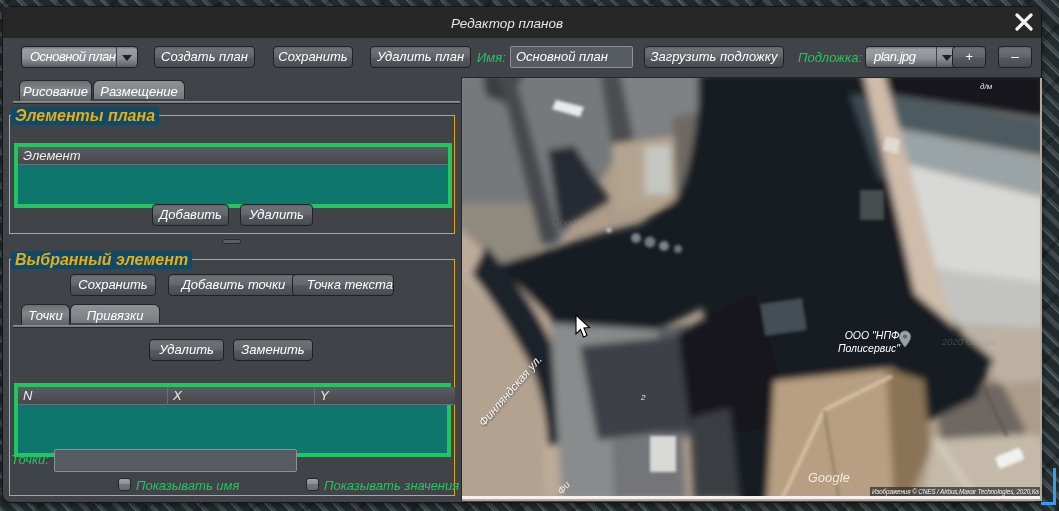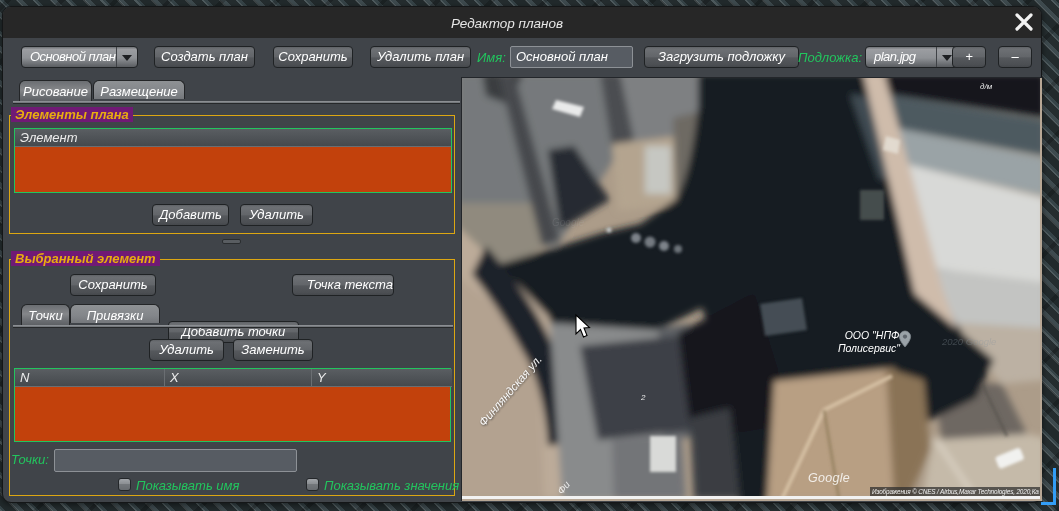--- a/index.html
+++ b/index.html
@@ -26,23 +26,23 @@
 .combo .ar:after{content:"";position:absolute;left:5px;top:8px;border:5px solid transparent;border-top:6px solid #1d1f22;}
 .field{position:absolute;height:22px;background:#575c63;border:1px solid #8d9196;border-radius:2px;color:#fff;font-size:13px;line-height:20px;padding-left:5px;}
 .lab{position:absolute;color:#22c55e;font-size:13px;}
 
 .tab{position:absolute;height:21px;border:1px solid #232527;border-bottom:none;border-radius:6px 6px 0 0;color:#fff;font-size:13px;text-align:center;line-height:21px;}
 .tabsel{background:linear-gradient(#6b6e72 0%,#85878a 45%,#6d7074 75%,#5d6064 100%);}
 .tabun{background:linear-gradient(#8e9194 0%,#83868a 60%,#74777b 100%);}
 .tabline{position:absolute;background:#75797d;border-top:1px solid #8b8e92;border-bottom:1px solid #26282a;}
 
 .grp{position:absolute;border:1px solid #dda712;}
-.grptitle{position:absolute;color:#e9ad10;font-weight:bold;font-size:13px;background:#701a75;padding:0 4px;}
-
-.listw{position:absolute;background:#c2410c;border:1px solid #22c55e;}
+.grptitle{position:absolute;color:#e9ad10;font-weight:bold;font-size:16px;background:#0c4a6e;padding:0 4px;}
+
+.listw{position:absolute;background:#0f766e;border:4px solid #22c55e;margin-top:15px;}
 .lhead{position:absolute;left:0;top:0;width:100%;height:18px;background:linear-gradient(#5a5e62,#45494d);border-bottom:1px solid #6a6e72;color:#ececec;font-size:13px;line-height:17px;padding-left:5px;}
 .cb{position:absolute;width:13px;height:13px;border:1px solid #24272a;border-radius:3px;background:linear-gradient(#a2a5a9,#888c90 50%,#73777b 50%,#686c70);}
 .split{position:absolute;width:19px;height:5px;background:#595d61;border:1px solid #2a2d2f;border-radius:2px;}
 .map{position:absolute;left:458px;top:70px;width:580px;height:423px;background:#b7a795;overflow:hidden;border-left:1px solid #23262a;border-top:1px solid #23262a;box-sizing:content-box;}
 </style></head>
 <body>
 <div class="bgov"></div>
 <div class="win">
   <div class="tbar">
       <div class="tt">Редактор планов</div>
@@ -50,21 +50,21 @@
         <path d="M2 2 L16 16 M16 2 L2 16" stroke="#f2f2f2" stroke-width="3.2" stroke-linecap="round"></path>
       </svg>
   </div>
 
   <div class="combo" style="left:18px;top:39px;width:117px;padding-left:8px;">Основной план<span class="ar"></span></div>
   <div class="btn" style="left:151px;top:39px;width:101px;">Создать план</div>
   <div class="btn" style="left:270px;top:39px;width:80px;">Сохранить</div>
   <div class="btn" style="left:367px;top:39px;width:101px;">Удалить план</div>
   <div class="lab" style="left:474px;top:43px;">Имя:</div>
   <div class="field" style="left:507px;top:39px;width:123px;">Основной план</div>
-  <div class="btn" style="left:641px;top:39px;width:155px;">Загрузить подложку</div>
+  <div class="btn" style="left:641px;top:39px;width:140px;">Загрузить подложку</div>
   <div class="lab" style="left:795px;top:43px;">Подложка:</div>
   <div class="combo" style="left:862px;top:39px;width:93px;padding-left:8px;">plan.jpg<span class="ar"></span></div>
   <div class="btn" style="left:949px;top:39px;width:34px;">+</div>
   <div class="btn" style="left:995px;top:39px;width:34px;">–</div>
 
   <div class="tab tabsel" style="left:16px;top:73px;width:73px;">Рисование</div>
   <div class="tab tabun" style="left:90px;top:73px;width:92px;height:19px;">Размещение</div>
   <div class="tabline" style="left:10px;top:94px;width:447px;height:3px;"></div>
 
   <div class="grp" style="left:6px;top:108px;width:446px;height:119px;"></div>
@@ -72,21 +72,21 @@
   <div class="listw" style="left:11px;top:121px;width:438px;height:65px;">
       <div class="lhead">Элемент</div>
     </div>
   <div class="btn" style="left:149px;top:197px;width:77px;">Добавить</div>
   <div class="btn" style="left:237px;top:197px;width:73px;">Удалить</div>
   <div class="split" style="left:219px;top:232px;"></div>
 
   <div class="grp" style="left:6px;top:252px;width:446px;height:237px;"></div>
   <div class="grptitle" style="left:8px;top:244px;">Выбранный элемент</div>
   <div class="btn" style="left:67px;top:267px;width:86px;">Сохранить</div>
-  <div class="btn" style="left:165px;top:267px;width:131px;margin-top:47px;">Добавить точки</div>
+  <div class="btn" style="left:165px;top:267px;width:131px;">Добавить точки</div>
   <div class="btn" style="left:289px;top:267px;width:102px;text-align:right;">Точка текста</div>
   <div class="tab tabsel" style="left:18px;top:297px;width:49px;">Точки</div>
   <div class="tab tabun" style="left:67px;top:297px;width:90px;height:19px;">Привязки</div>
   <div class="tabline" style="left:10px;top:318px;width:440px;height:3px;"></div>
   <div class="btn" style="left:146px;top:332px;width:75px;">Удалить</div>
   <div class="btn" style="left:230px;top:332px;width:80px;">Заменить</div>
   <div class="listw" style="left:11px;top:361px;width:437px;height:74px;">
     <div class="lhead">N</div>
     <div class="lhead" style="left:149px;width:147px;border-left:1px solid #6a6e72;">X</div>
     <div class="lhead" style="left:296px;width:141px;border-left:1px solid #6a6e72;">Y</div>

